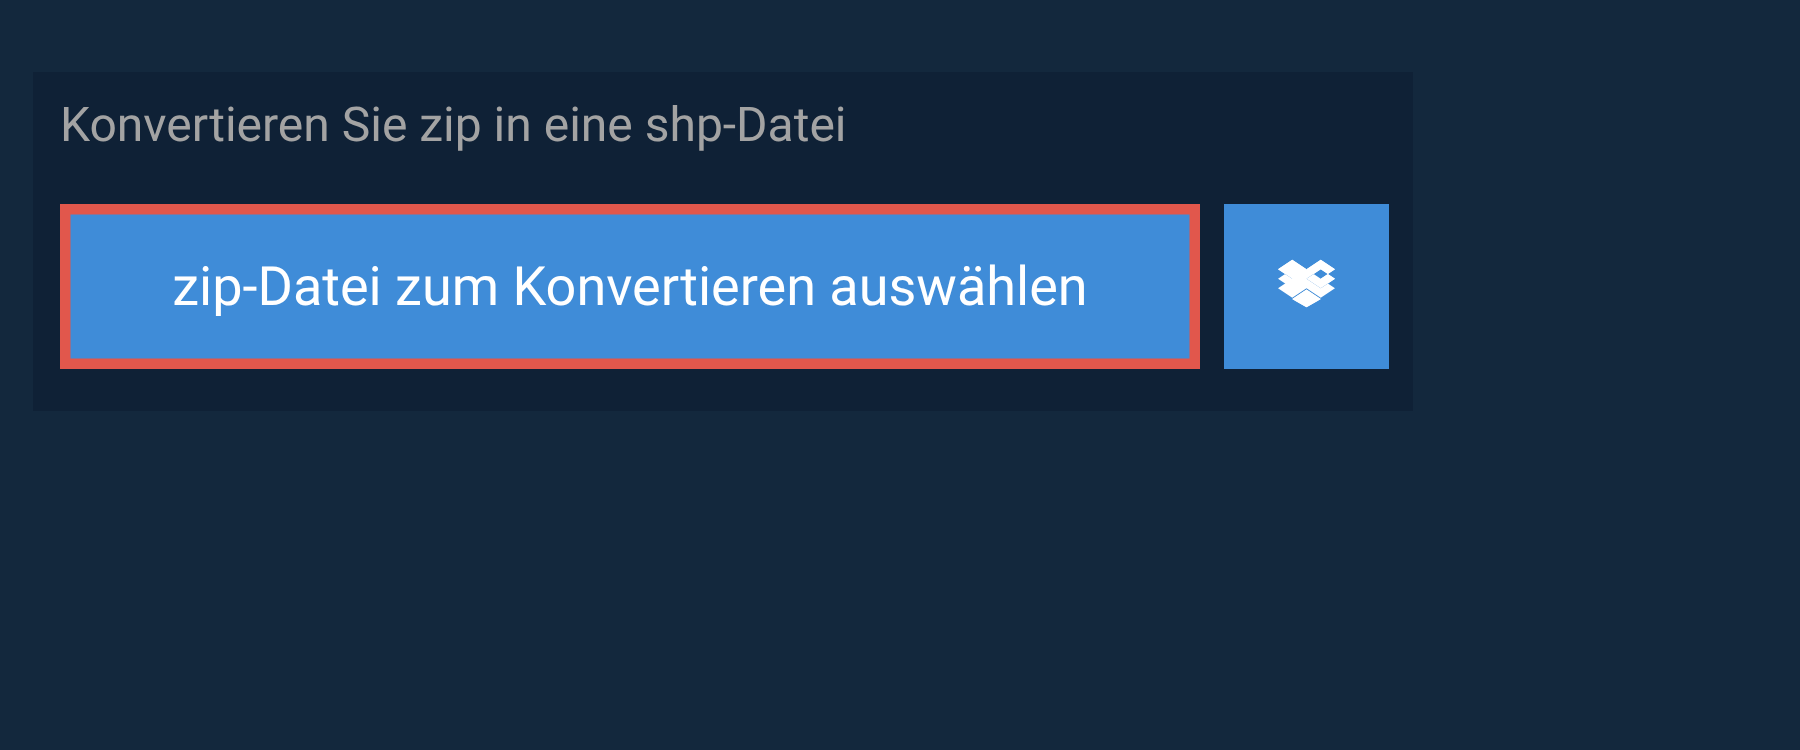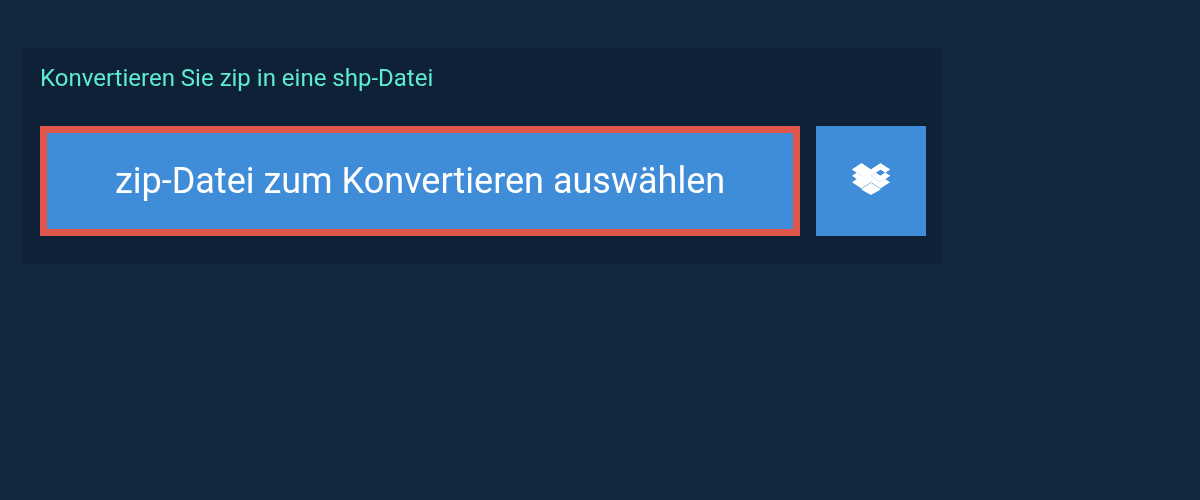--- a/index.html
+++ b/index.html
@@ -18,23 +18,23 @@
     .panel {
       position: absolute;
       top: 48px;
       left: 22px;
       width: 920px;
       background-color: #0f2136;
     }
     .title-bar {
       display: inline-block;
       padding: 16px 28px 16px 18px;
-      font-size: 24px;
+      font-size: 32px;
       font-weight: 400;
-      color: #5eead4;
+      color: #a3a3a3;
     }
     .button-row {
       display: flex;
       align-items: flex-start;
       padding: 18px 22px 28px 18px;
       gap: 16px;
     }
     .select-button {
       flex: 0 0 auto;
       width: 760px;

